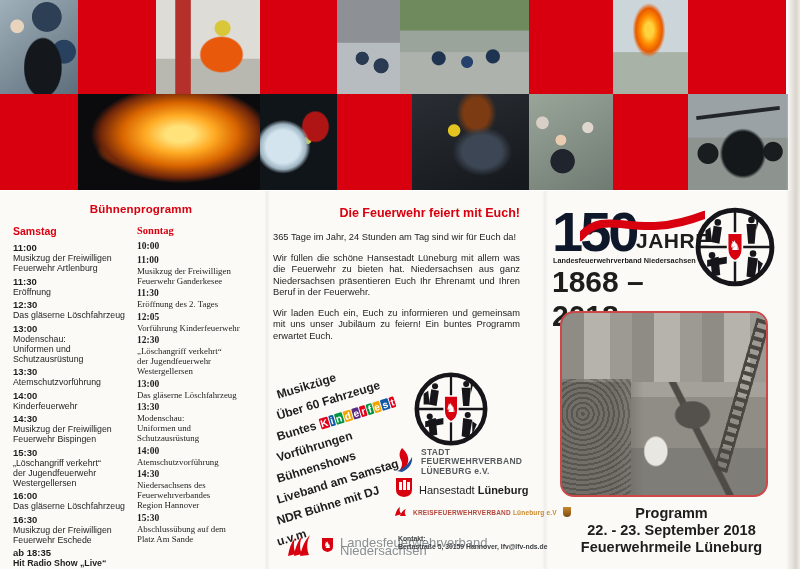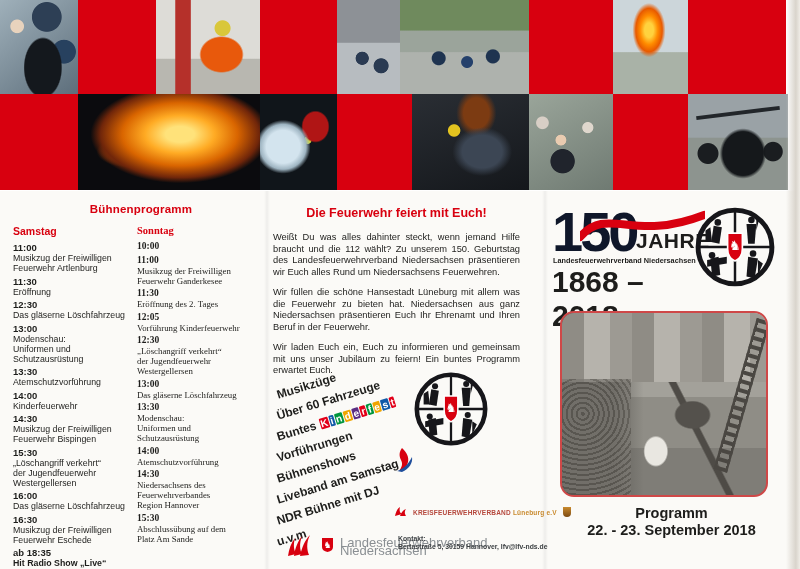--- a/index.html
+++ b/index.html
@@ -72,21 +72,21 @@
   .sched-col{flex:0 0 auto;}
   .sched-col.c1{width:118px;}
   .sched-col.c2{width:126px;font-family:Liberation Serif, serif;}
   .day-h{font-size:10.5px;font-weight:bold;color:#d8000f;margin:0 0 5px 0;}
   .entry{margin-bottom:2.5px;}
   .entry .time{font-size:9.5px;font-weight:bold;line-height:11px;}
   .entry .event{font-size:8.8px;line-height:10px;white-space:pre-line;}
   .entry .event.b{font-weight:bold;}
   
   .mid-panel{position:absolute;left:273px;top:206px;width:247px;}
-  .mid-title{font-size:12.5px;font-weight:bold;color:#d8000f;text-align:center;margin:0 0 12px 0;}
+  .mid-title{font-size:12.5px;font-weight:bold;color:#d8000f;text-align:right;margin:0 0 12px 0;}
   .mid-para{font-size:9.3px;line-height:11.5px;text-align:justify;margin:0 0 9px 0;}
   .highlights{position:absolute;left:277px;top:388px;width:150px;}
   .hl-item{font-size:12px;font-weight:bold;transform:rotate(-17deg);
     transform-origin:left center;margin-bottom:7px;white-space:nowrap;}
   .hl-item .blk{display:inline-block;color:#fff;font-size:10px;line-height:11px;
     padding:0 1px;margin:0 .5px;border-radius:1px;}
   
   .crest{position:absolute;}
   .crest svg{display:block;width:100%;height:100%;}
   .crest-mid{left:413px;top:371px;width:76px;height:76px;}
@@ -271,21 +271,21 @@
               <div class="event">Abschlussübung auf dem
 Platz Am Sande</div>
             </div>
           </div>
       </div>
     </div>
   </div>
 
   <div class="mid-panel">
     <div class="mid-title">Die Feuerwehr feiert mit Euch!</div>
-    <div class="mid-para">Weißt Du was alles dahinter steckt, wenn jemand Hilfe braucht und die 112 wählt? Zu unserem 150. Geburtstag des Landesfeuerwehrverband Niedersachsen präsentieren wir Euch alles Rund um Niedersachsens Feuerwehren.</div>
+    <div class="mid-para">365 Tage im Jahr, 24 Stunden am Tag sind wir für Euch da!</div>
     <div class="mid-para">Wir füllen die schöne Hansestadt Lüneburg mit allem was die Feuerwehr zu bieten hat. Niedersachsen aus ganz Niedersachsen präsentieren Euch Ihr Ehrenamt und Ihren Beruf in der Feuerwehr.</div>
     <div class="mid-para">Wir laden Euch ein, Euch zu informieren und gemeinsam mit uns unser Jubiläum zu feiern! Ein buntes Programm erwartet Euch.</div>
   </div>
 
   <div class="highlights" id="highlights">
       <div class="hl-item">Musikzüge</div>
       <div class="hl-item">Über 60 Fahrzeuge</div>
       <div class="hl-item">Buntes <span class="blk" style="background: rgb(226, 0, 26);">K</span><span class="blk" style="background: rgb(16, 89, 168);">i</span><span class="blk" style="background: rgb(0, 150, 63);">n</span><span class="blk" style="background: rgb(240, 165, 0);">d</span><span class="blk" style="background: rgb(90, 45, 130);">e</span><span class="blk" style="background: rgb(226, 0, 26);">r</span><span class="blk" style="background: rgb(0, 150, 63);">f</span><span class="blk" style="background: rgb(240, 165, 0);">e</span><span class="blk" style="background: rgb(16, 89, 168);">s</span><span class="blk" style="background: rgb(226, 0, 26);">t</span></div>
       <div class="hl-item">Vorführungen</div>
       <div class="hl-item">Bühnenshows</div>
@@ -316,22 +316,36 @@
     </svg>
   </div>
 
   <div class="partner p-stadt">
     <span>
       <svg width="22" height="26" viewBox="0 0 22 26">
         <path d="M9 1 C14 6 16 10 15 15 C14 20 10 23 6 24 C9 20 10 17 8 13 C6 9 6 5 9 1 Z" fill="#d8000f"></path>
         <path d="M4 24 C10 22 15 18 19 10 C20 16 16 22 9 25 Z" fill="#1f4e9c"></path>
       </svg>
     </span>
-  </div>
-
+    <span class="txt pre">STADT
+FEUERWEHRVERBAND
+LÜNEBURG e.V.</span>
+  </div>
+
+  <div class="partner p-hanse">
+    <span>
+      <svg width="18" height="21" viewBox="0 0 18 21">
+        <path d="M1 1 h16 v12 q0 6 -8 7 q-8 -1 -8 -7 Z" fill="#d8000f"></path>
+        <rect x="4" y="5" width="3" height="8" fill="#fff"></rect>
+          <rect x="8" y="3" width="3" height="10" fill="#fff"></rect>
+        <rect x="12" y="5" width="3" height="8" fill="#fff"></rect>
+      </svg>
+    </span>
+    <span class="txt"><span>Hansestadt </span><b>Lüneburg</b></span>
+  </div>
 
   <div class="partner p-kreis">
     <span>
       <svg width="14" height="11" viewBox="0 0 14 11">
         <path d="M2 10 C3 6 4 3 7 1 C6 5 7 7 9 8 Z" fill="#d8000f"></path>
         <path d="M7 10 C8 7 10 4 13 3 C11 6 12 8 13 10 Z" fill="#d8000f"></path>
       </svg>
     </span>
     <span class="txt"><span>KREISFEUERWEHRVERBAND </span><span class="lb">Lüneburg e.V</span></span>
     <span class="kreis-shield"></span>
@@ -393,18 +407,19 @@
 
   <div class="hist-photo">
     <div class="bld"></div>
     <div class="crowd"></div>
     <div class="ladder"></div>
   </div>
 
   <div class="event-info">
     <div>Programm</div>
     <div>22. - 23. September 2018</div>
+    <div>Feuerwehrmeile Lüneburg</div>
   </div>
 
   <div class="fold" style="left:264px;"></div>
   <div class="fold" style="left:542px;"></div>
   <div class="edge-strip"></div>
 </div>
 
 </body></html>

